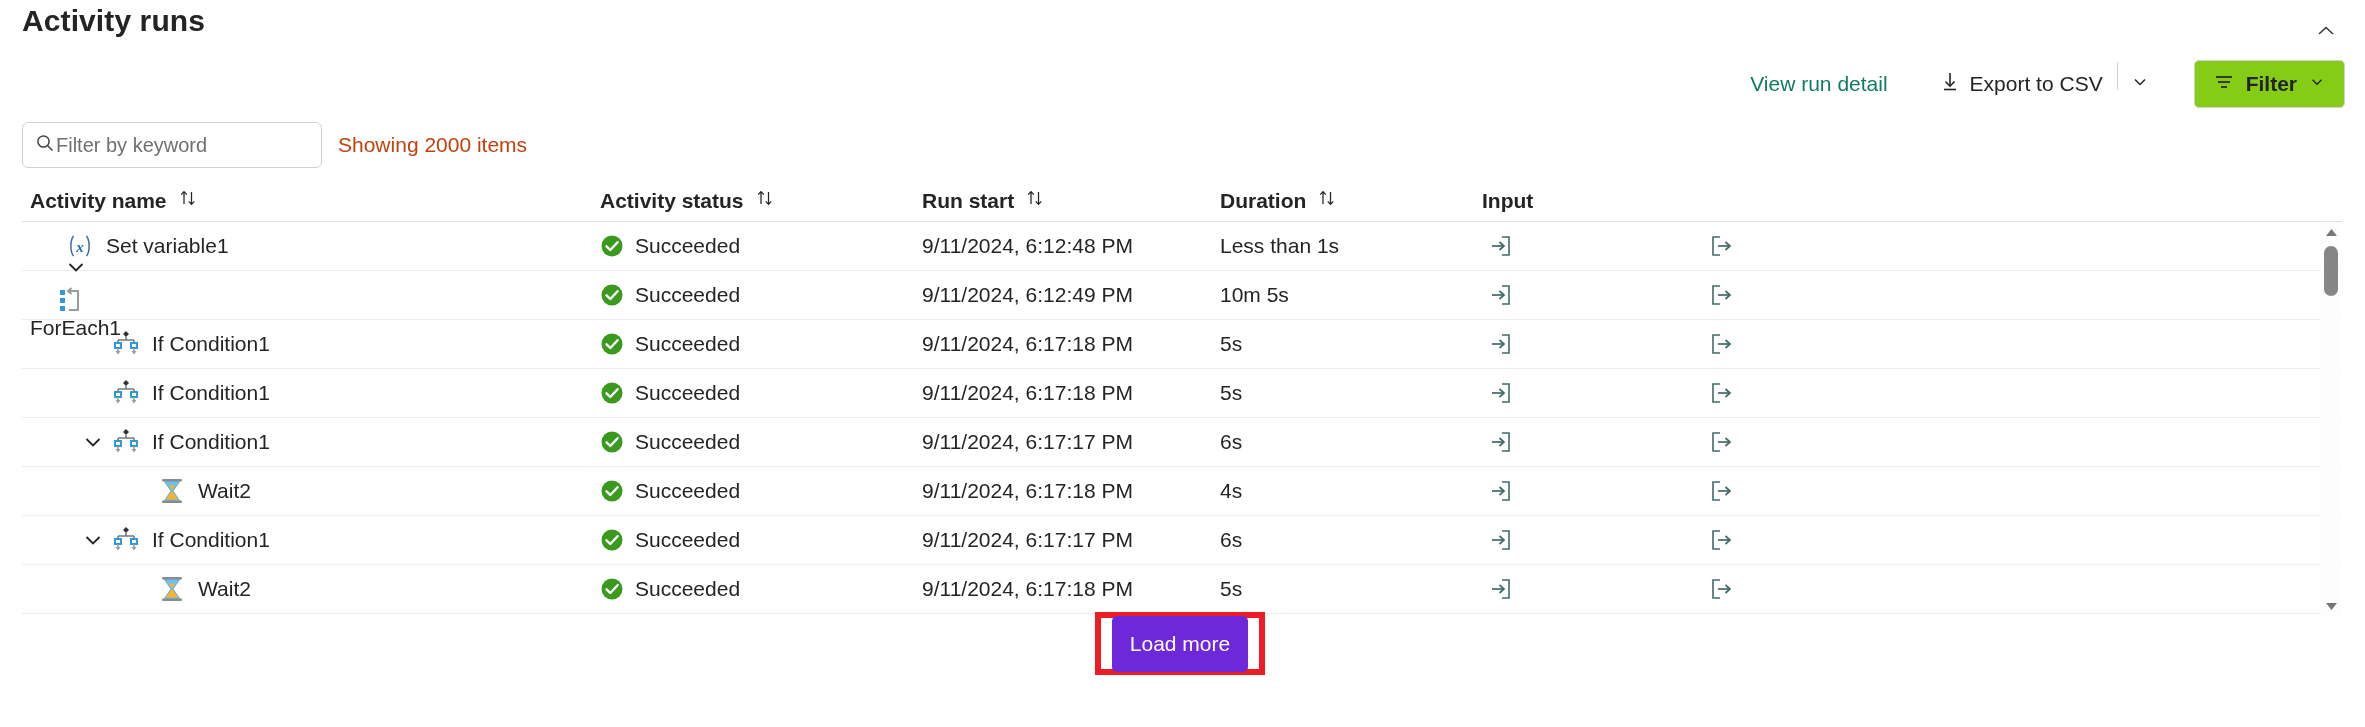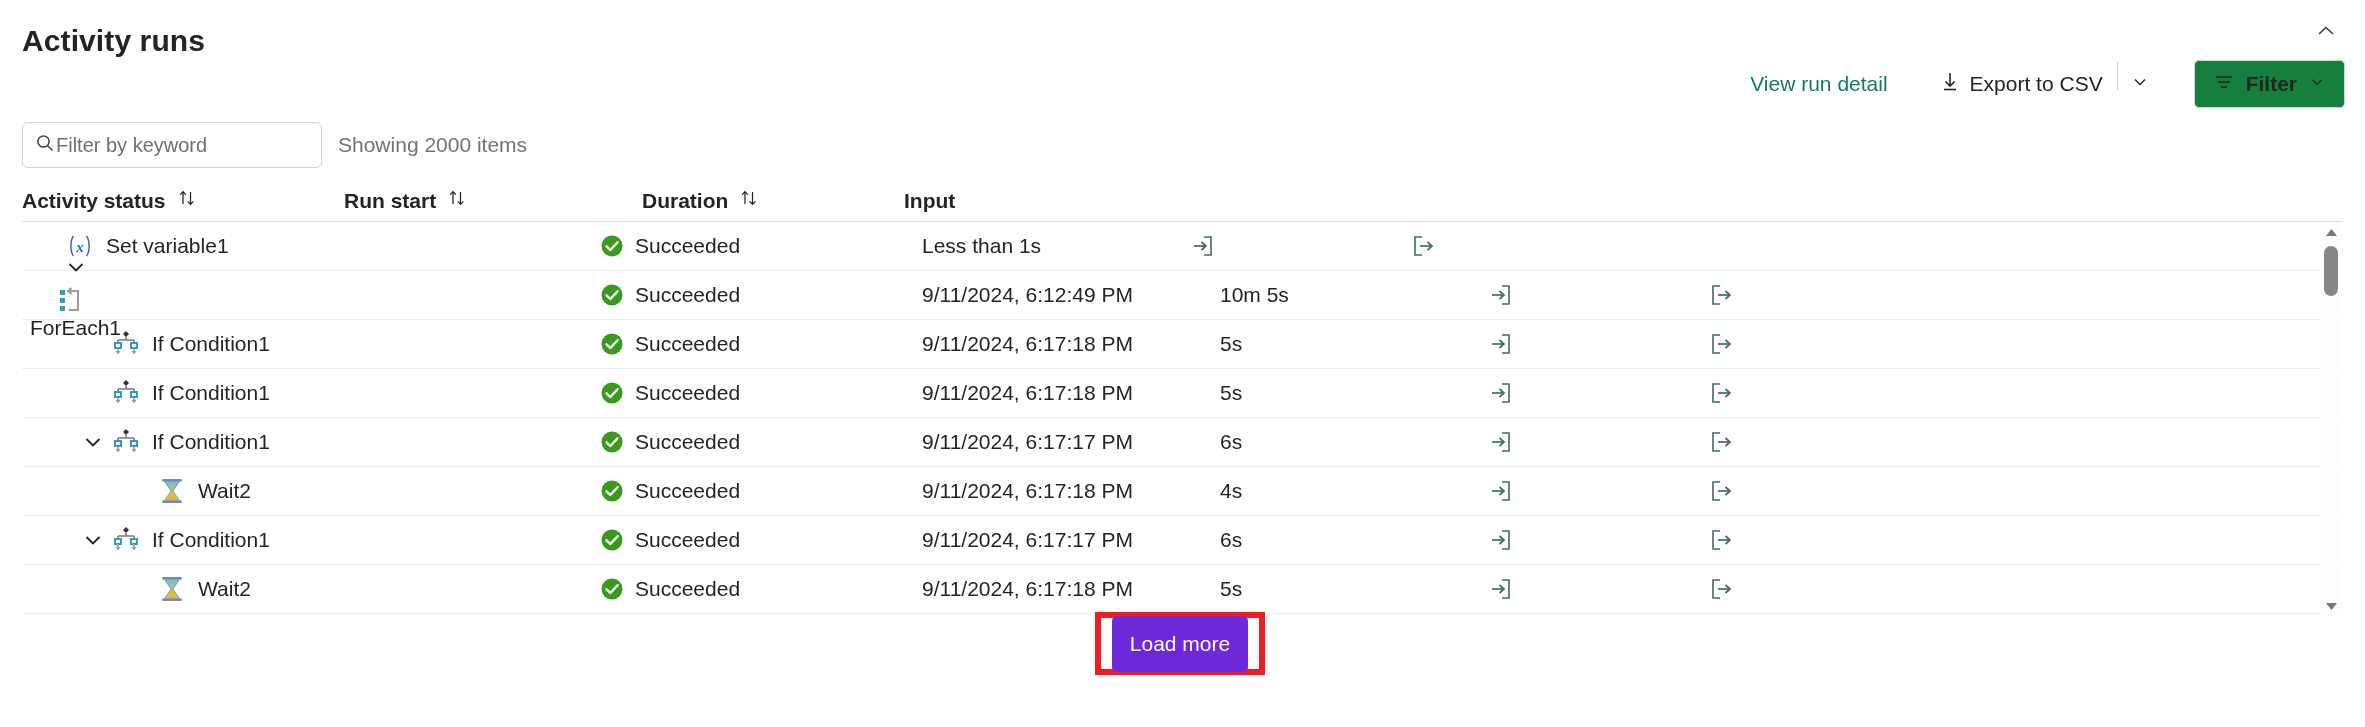--- a/index.html
+++ b/index.html
@@ -16,21 +16,21 @@
     position: relative;
     width: 2365px;
     height: 727px;
     background: #ffffff;
   }
 
   
   .panel-title {
     position: absolute;
     left: 22px;
-    top: 24px;
+    top: 4px;
     font-size: 30px;
     font-weight: 600;
     letter-spacing: .1px;
     color: #242424;
     white-space: nowrap;
   }
 
   .collapse-chevron {
     position: absolute;
     right: 22px;
@@ -93,21 +93,21 @@
     width: 40px;
     height: 44px;
     cursor: pointer;
   }
   .outline-btn {
     display: flex;
     align-items: center;
     gap: 11px;
     border: 1px solid #d1d1d1;
     border-radius: 5px;
-    background: #15803d;
+    background: #84cc16;
     height: 48px;
     padding: 0 18px;
     margin-left: 22px;
     font-size: 21px;
     font-weight: 600;
     color: #242424;
     cursor: pointer;
     white-space: nowrap;
     font-family: "Liberation Sans", sans-serif;
   }
@@ -137,21 +137,21 @@
     font-size: 20px;
     color: #242424;
     width: 100%;
     background: transparent;
     font-family: "Liberation Sans", sans-serif;
   }
   .search-box input::placeholder { color: #707070; }
   .showing-count {
     margin-left: 16px;
     font-size: 21px;
-    color: #737373;
+    color: #c2410c;
     white-space: nowrap;
   }
 
   
   .grid {
     position: absolute;
     left: 22px;
     top: 180px;
     width: 2320px;
   }
@@ -358,20 +358,27 @@
           <path d="M12.7 12.7 L17.5 17.5" stroke="#424242" stroke-width="1.5"></path>
         </svg>
       </span>
       <input type="text" placeholder="Filter by keyword" style="">
     </div>
     <div class="showing-count">Showing 2000 items</div>
   </div>
 
   <div class="grid">
     <div class="grid-header" id="hdr">
+        <div class="hcell c-name sortable">
+          <span>Activity name</span>
+          <span><svg width="20" height="20" viewBox="0 0 20 20">
+              <path d="M6 16 L6 4 M3.2 6.6 L6 3.6 L8.8 6.6" fill="none" stroke="#242424" stroke-width="1.25"></path>
+              <path d="M13.5 4 L13.5 16 M10.7 13.4 L13.5 16.4 L16.3 13.4" fill="none" stroke="#242424" stroke-width="1.25"></path>
+            </svg></span>
+        </div>
         <div class="hcell c-status sortable">
           <span>Activity status</span>
           <span><svg width="20" height="20" viewBox="0 0 20 20">
               <path d="M6 16 L6 4 M3.2 6.6 L6 3.6 L8.8 6.6" fill="none" stroke="#242424" stroke-width="1.25"></path>
               <path d="M13.5 4 L13.5 16 M10.7 13.4 L13.5 16.4 L16.3 13.4" fill="none" stroke="#242424" stroke-width="1.25"></path>
             </svg></span>
         </div>
         <div class="hcell c-start sortable">
           <span>Run start</span>
           <span><svg width="20" height="20" viewBox="0 0 20 20">
@@ -408,20 +415,21 @@
             </div>
             <div class="cell c-status status-cell">
               <span style="display: flex;">
                 <svg width="24" height="24" viewBox="0 0 24 24">
                   <circle cx="12" cy="12" r="10.5" fill="#3a9a1e"></circle>
                   <path d="M6.5 12.3 L10.3 16 L17.6 8.2" fill="none" stroke="#ffffff" stroke-width="2.4" stroke-linecap="round" stroke-linejoin="round"></path>
                 </svg>
               </span>
               <span class="status-text">Succeeded</span>
             </div>
+            <div class="cell c-start">9/11/2024, 6:12:48 PM</div>
             <div class="cell c-dur">Less than 1s</div>
             <div class="cell c-in io-cell">
               <span class="io-icon">
                 <svg width="26" height="26" viewBox="0 0 26 26">
                   <path d="M14 4 H21 V22 H14" fill="none" stroke="#3f6b68" stroke-width="1.6"></path>
                   <path d="M4 13 H16" stroke="#3f6b68" stroke-width="1.7"></path>
                   <path d="M11.5 9 L16 13 L11.5 17" fill="none" stroke="#3f6b68" stroke-width="1.7"></path>
                 </svg>
               </span>
             </div>

